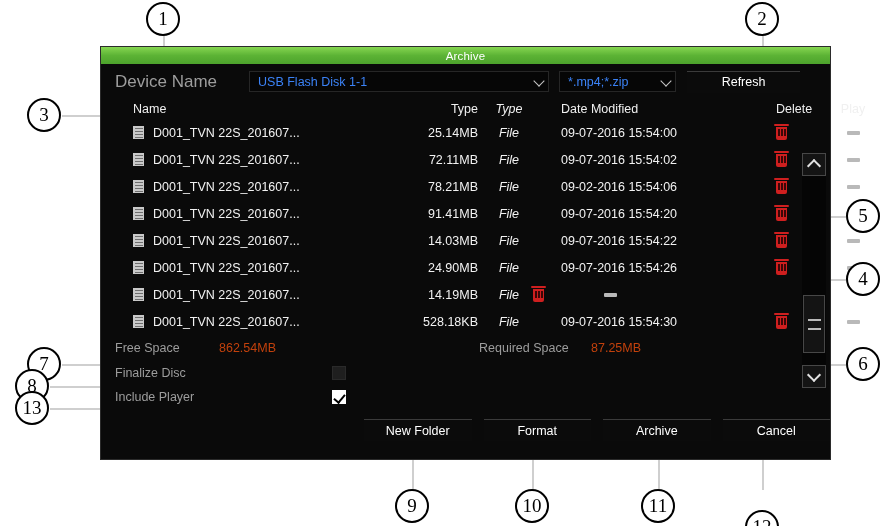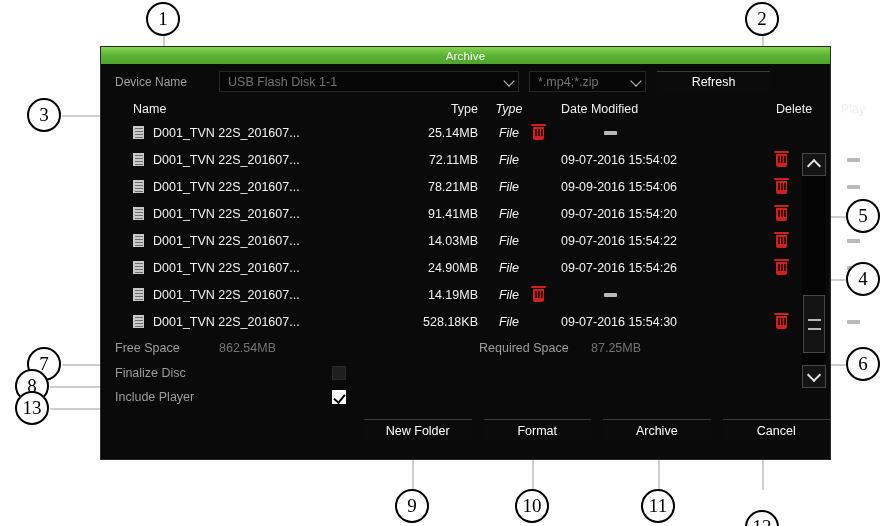--- a/index.html
+++ b/index.html
@@ -51,29 +51,29 @@
     letter-spacing:.2px;
   }
 
   
   .device-row{
     height:35px;
     display:flex;align-items:center;
     padding-left:14px;
     box-sizing:border-box;
   }
-  .lbl-dim{color:#9d9d9d;font-size:12px;}
+  .lbl-dim{color:#9d9d9d;font-size:17px;}
   .combo{
     position:relative;
     height:21px;
     background:#060606;
     border:1px solid #262626;
     box-sizing:border-box;
     display:flex;align-items:center;
-    color:#737373;font-size:12.5px;
+    color:#3b82f6;font-size:12.5px;
     padding:0 18px 0 8px;
   }
   #device-combo{width:300px;margin-left:32px;}
   #filter-combo{width:117px;margin-left:10px;}
   .caret{
     position:absolute;right:5px;top:50%;
     width:7px;height:7px;
     margin-top:-5px;
     border-right:1.4px solid #c6c6c6;
     border-bottom:1.4px solid #c6c6c6;
@@ -179,21 +179,21 @@
   }
   .grip{width:13px;height:2px;background:#b9b9b9;}
   .sb-down-wrap{position:absolute;bottom:0;left:0;}
 
   
   .space-row{
     display:flex;align-items:center;height:26px;
     padding-left:14px;font-size:12.5px;color:#9d9d9d;
     box-sizing:border-box;
   }
-  .space-row .val{color:#737373;}
+  .space-row .val{color:#c2410c;}
   .sp-lbl{width:104px;}
   .sp-val{width:130px;}
   .sp-lbl2{width:100px;}
   .opt-row{
     display:flex;align-items:center;height:24px;
     padding-left:14px;font-size:12.5px;color:#9d9d9d;
     box-sizing:border-box;
   }
   .opt-lbl{width:217px;}
   .cb{
@@ -300,20 +300,21 @@
         <div class="trow">
           <div class="c-check"></div>
           <div class="c-name">
             <span class="name-cell">
               <span class="file-icon"></span>
               <span class="nm">D001_TVN 22S_201607...</span>
             </span>
           </div>
           <div class="c-size sz">25.14MB</div>
           <div class="c-type tp">File</div>
+          <div class="c-date dt">09-07-2016 15:54:00</div>
           <div class="c-del"><span class="trash"></span></div>
           <div class="c-play"><span class="dash"></span></div>
         </div>
         <div class="trow">
           <div class="c-check"></div>
           <div class="c-name">
             <span class="name-cell">
               <span class="file-icon"></span>
               <span class="nm">D001_TVN 22S_201607...</span>
             </span>
@@ -327,21 +328,21 @@
         <div class="trow">
           <div class="c-check"></div>
           <div class="c-name">
             <span class="name-cell">
               <span class="file-icon"></span>
               <span class="nm">D001_TVN 22S_201607...</span>
             </span>
           </div>
           <div class="c-size sz">78.21MB</div>
           <div class="c-type tp">File</div>
-          <div class="c-date dt">09-09-2016 15:54:06</div>
+          <div class="c-date dt">09-02-2016 15:54:06</div>
           <div class="c-del"><span class="trash"></span></div>
           <div class="c-play"><span class="dash"></span></div>
         </div>
         <div class="trow">
           <div class="c-check"></div>
           <div class="c-name">
             <span class="name-cell">
               <span class="file-icon"></span>
               <span class="nm">D001_TVN 22S_201607...</span>
             </span>

